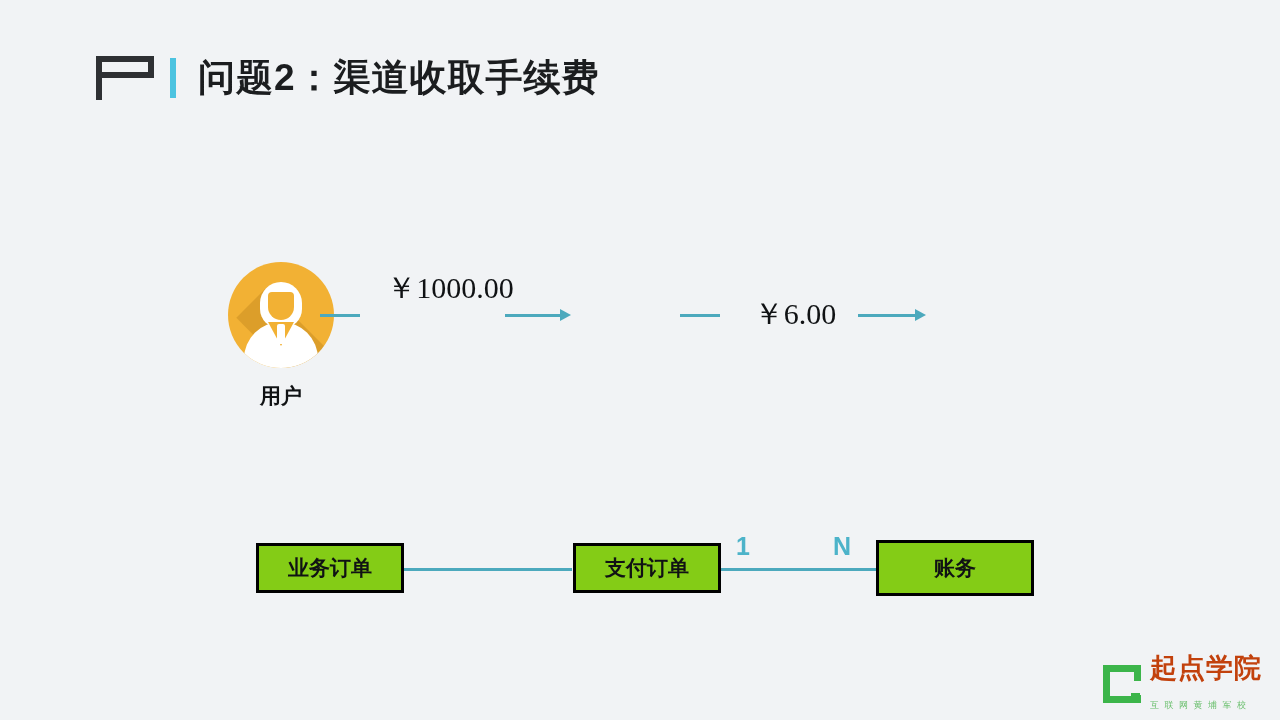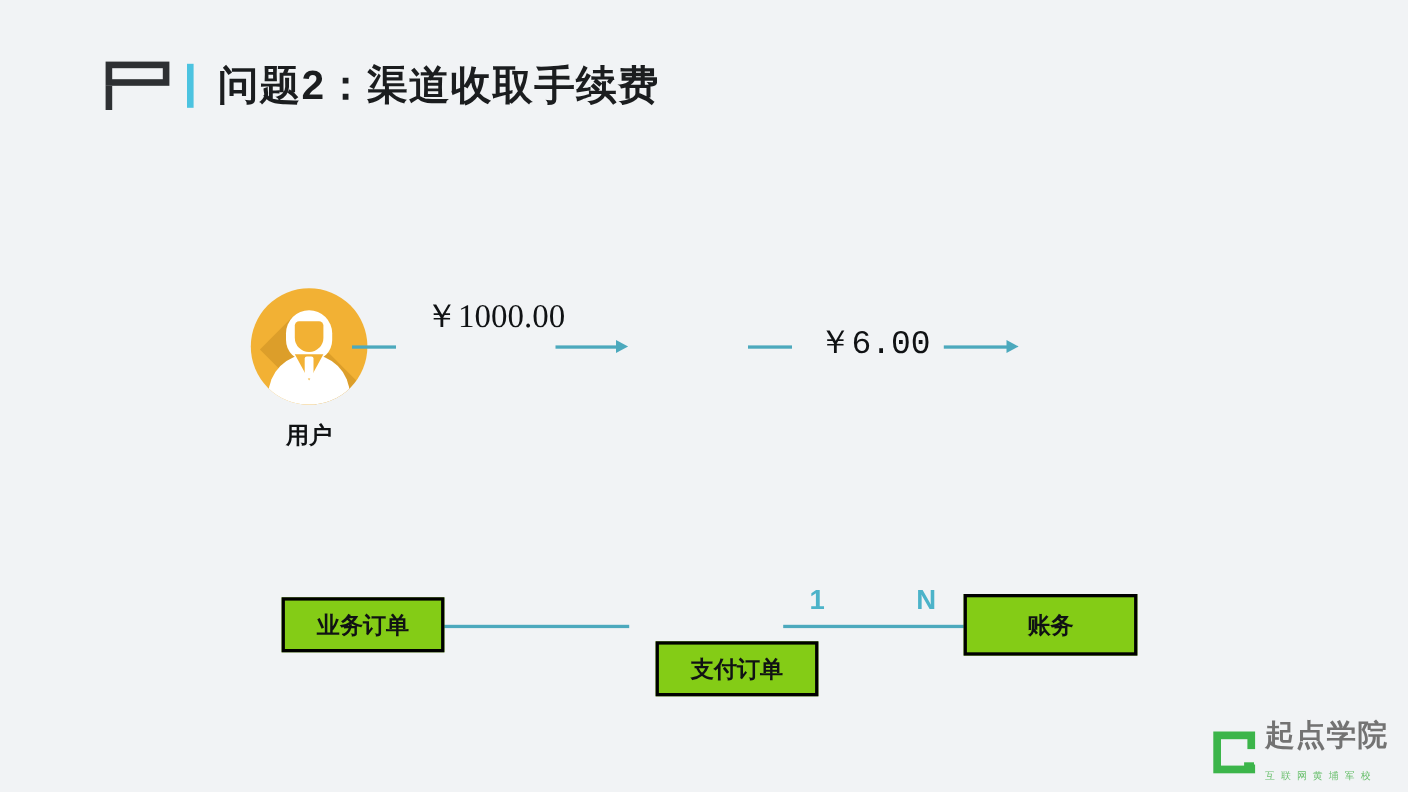--- a/index.html
+++ b/index.html
@@ -285,21 +285,21 @@
   #wm-mark .wm-dot {
     position: absolute;
     right: 1px; bottom: 1px;
     width: 9px; height: 9px;
     background: #3cb54a;
   }
   #wm-text { display: flex; flex-direction: column; }
   #wm-title {
     font-size: 27px;
     font-weight: 700;
-    color: #737373;
+    color: #c2410c;
     line-height: 1.02;
     letter-spacing: 1px;
   }
   #wm-sub {
     font-size: 9px;
     color: #6cc06f;
     letter-spacing: 5.5px;
     margin-top: 16px;
   }
 </style>
@@ -329,35 +329,35 @@
     <div class="node-label">用户</div>
   </div>
 
   <div class="arrow-line" style="left:320px; top:52px; width:40px;"></div>
   <div class="amount-label" style="left:345px; top:8px; width:210px;">￥1000.00</div>
   <div class="arrow-line" style="left:505px; top:52px; width:57px;"></div>
   <div class="arrow-head" style="left:560px; top:47px;"></div>
 
 
   <div class="arrow-line" style="left:680px; top:52px; width:40px;"></div>
-  <div class="amount-label" style="left:720px; top:34px; width:150px;font-family:Liberation Mono, monospace;">￥6.00</div>
+  <div class="amount-label" style="left:720px; top:34px; width:150px;">￥6.00</div>
   <div class="arrow-line" style="left:858px; top:52px; width:59px;"></div>
   <div class="arrow-head" style="left:915px; top:47px;"></div>
 
 </div>
 
 <div id="er-row">
   <div class="er-line" style="left:400px; top:48px; width:172px;"></div>
   <div class="er-line" style="left:712px; top:48px; width:168px;"></div>
 
   <div class="er-box" style="left:256px; top:23px; width:148px; height:50px;">
     <span>业务订单</span>
   </div>
 
-  <div class="er-box" style="left:596px; top:23px; width:148px; height:50px;margin-top:40px;">
+  <div class="er-box" style="left:573px; top:23px; width:148px; height:50px;">
     <span>支付订单</span>
   </div>
 
   <div class="er-box" style="left:876px; top:20px; width:158px; height:56px;">
     <span>账务</span>
   </div>
 
   <div class="er-card" style="left:736px; top:12px;">1</div>
   <div class="er-card" style="left:833px; top:12px;">N</div>
 </div>

